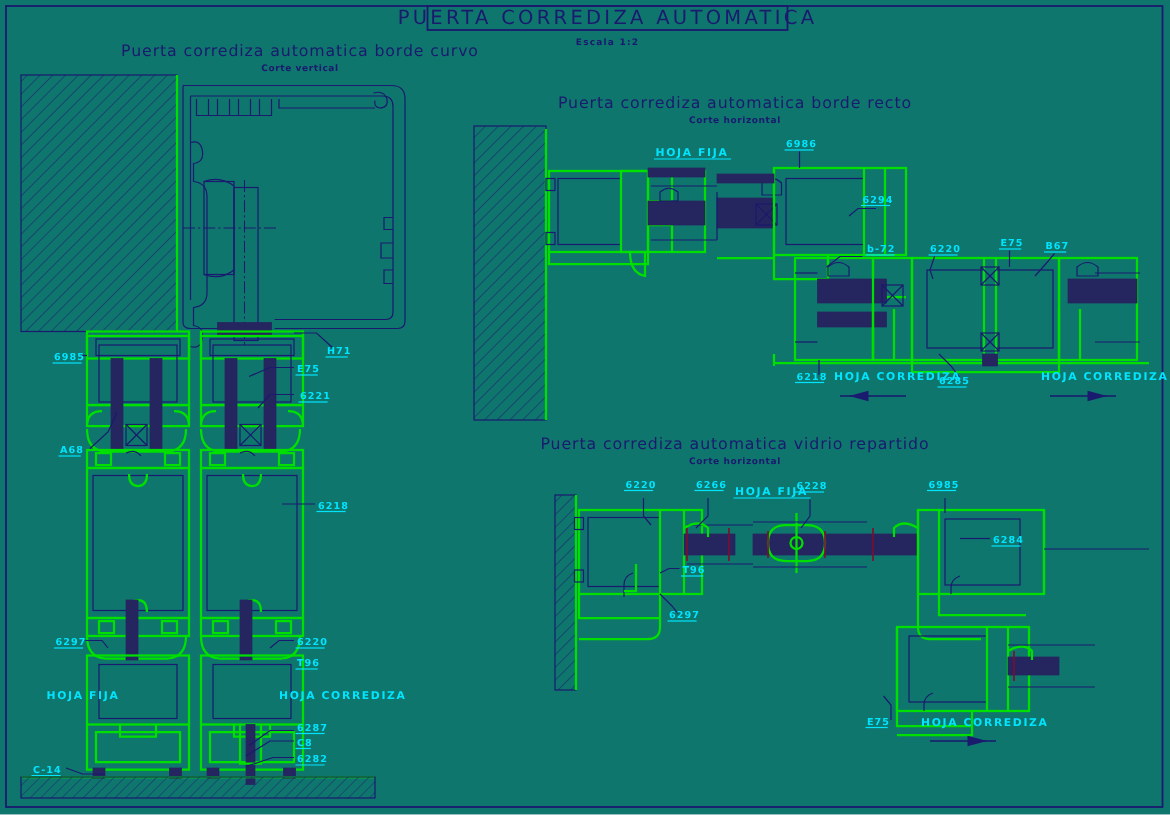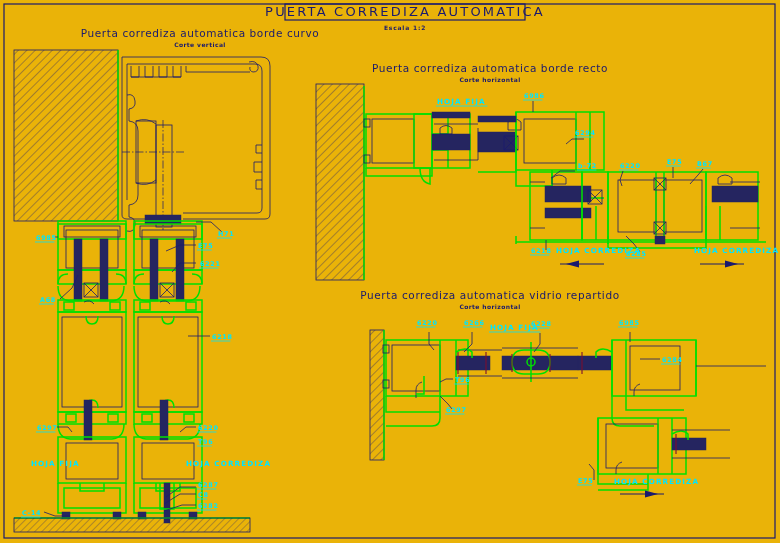--- a/index.html
+++ b/index.html
@@ -4,21 +4,21 @@
 <style>
   html, body {
     margin: 0;
     padding: 0;
     background: #ffffff;
   }
   #sheet {
     position: relative;
     width: 780px;
     height: 543px;
-    background: #eab308;
+    background: #0f766e;
     font-family: "DejaVu Sans", sans-serif;
     overflow: hidden;
   }
   #sheet svg {
     position: absolute;
     left: 0;
     top: 0;
   }
   .ttl {
     font-family: "DejaVu Sans", sans-serif;

